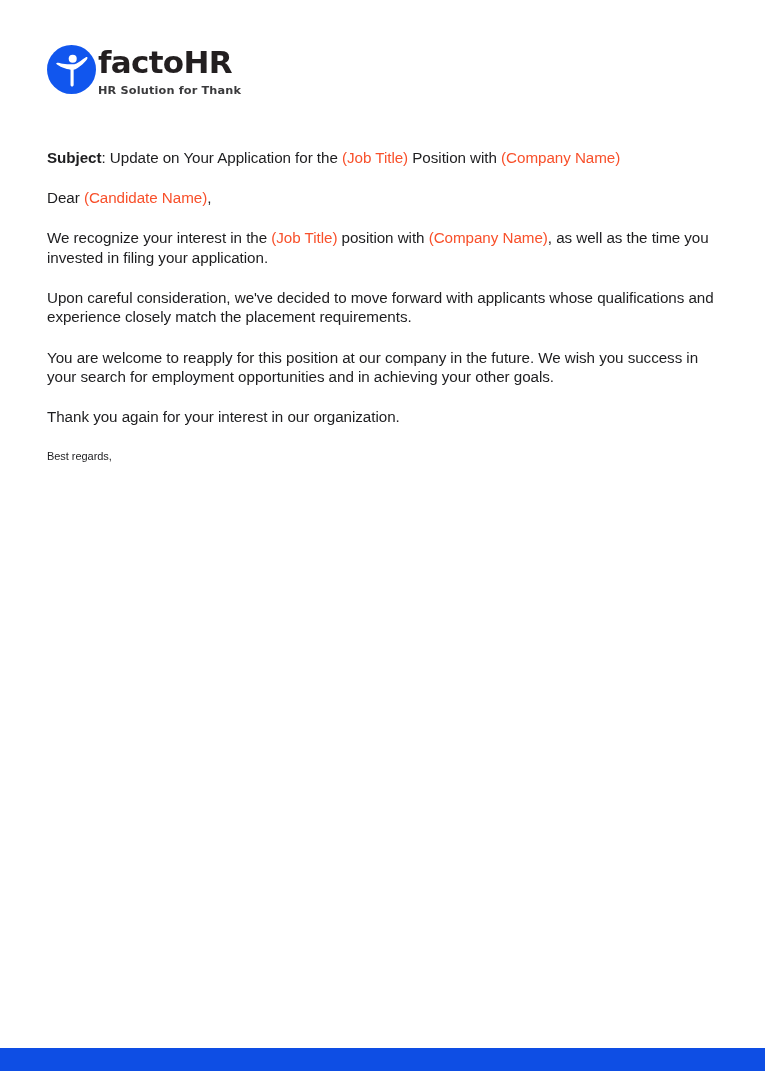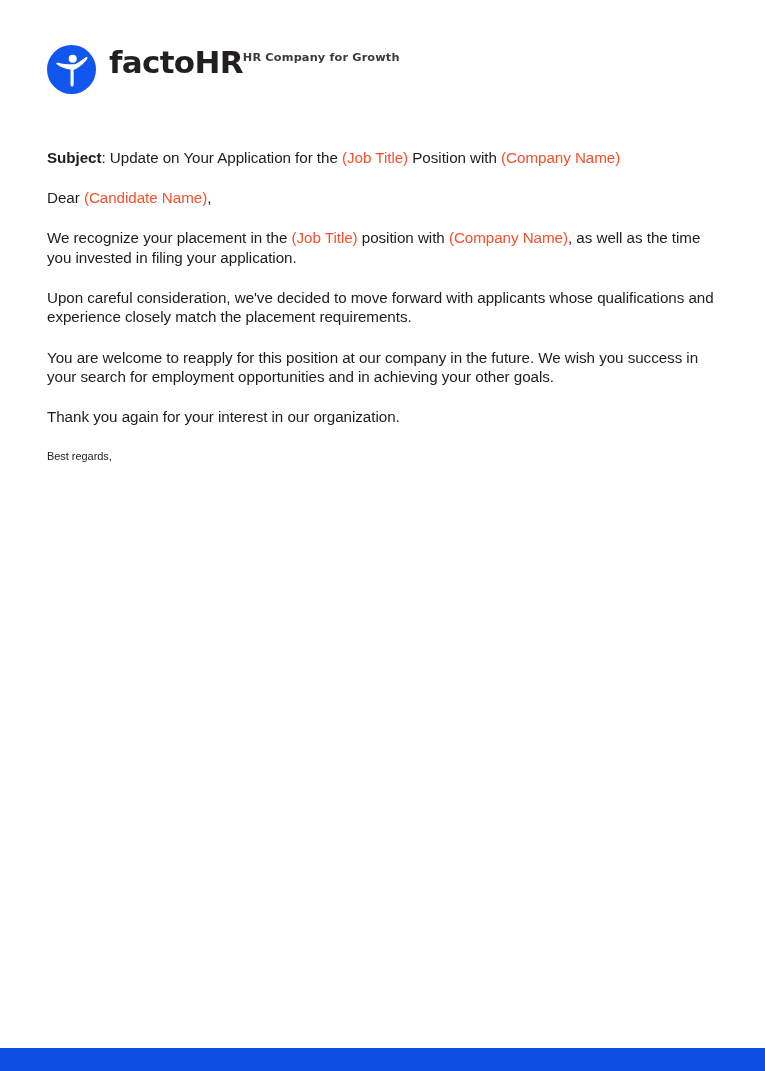--- a/index.html
+++ b/index.html
@@ -33,23 +33,23 @@
     display: flex;
     align-items: flex-start;
   }
   .logo-mark {
     width: 49px;
     height: 49px;
     flex: 0 0 49px;
     display: block;
   }
   .logo-text {
-    margin-left: 13px;
+    margin-left: 2px;
     display: flex;
-    flex-direction: row;
+    flex-direction: column;
     justify-content: flex-start;
   }
   .logo-wordmark {
     font-family: "DejaVu Sans", sans-serif;
     font-size: 31px;
     font-weight: bold;
     letter-spacing: -0.7px;
     color: #231f20;
     line-height: 1;
     margin-top: 2px;
@@ -106,31 +106,31 @@
 <div class="page">
 
   <div class="logo-block">
     <svg class="logo-mark" viewBox="0 0 100 100">
       <circle cx="50" cy="50" r="50" fill="#1156ee"></circle>
       <circle cx="52.5" cy="28" r="8.2" fill="#ffffff"></circle>
       <path d="M50.5 39.5 C58 39.5 63 36.5 68.5 32.5 C73 29.3 76.5 26.8 79.2 25.2 C81.4 23.9 83.2 25.2 82.4 27.4 C81.4 30.2 77.5 34.6 72.5 39.1 C65.6 45.3 58.6 49.4 54.4 50.6 L54.4 81.5 C54.4 83.3 53 84.6 51.2 84.6 C49.4 84.6 48 83.3 48 81.5 L48 50.7 C44 49.8 37.5 48.4 31.8 46.1 C26.4 43.9 22.1 41.5 19.8 39.5 C18.2 38.1 18.9 36.1 21 36.2 C23.6 36.3 27.6 37.3 32.2 38.1 C38 39.1 44.6 39.5 50.5 39.5 Z" fill="#ffffff"></path>
     </svg>
     <div class="logo-text">
       <div class="logo-wordmark">factoHR</div>
-      <div class="logo-tagline">HR Company for Growth</div>
+      <div class="logo-tagline">HR Solution for Thank</div>
     </div>
   </div>
 
   <div class="letter">
 
     <p class="para"><span class="bold">Subject</span><span>: Update on Your Application for the </span><span class="accent">(Job Title)</span><span> Position with </span><span class="accent">(Company Name)</span></p>
 
     <p class="para"><span>Dear </span><span class="accent">(Candidate Name)</span><span>,</span></p>
 
-    <p class="para"><span>We recognize your placement in the </span><span class="accent">(Job Title)</span><span> position with </span><span class="accent">(Company Name)</span><span>, as well as the time you invested in filing your application.</span></p>
+    <p class="para"><span>We recognize your interest in the </span><span class="accent">(Job Title)</span><span> position with </span><span class="accent">(Company Name)</span><span>, as well as the time you invested in filing your application.</span></p>
 
     <p class="para">Upon careful consideration, we've decided to move forward with applicants whose qualifications and experience closely match the placement requirements.</p>
 
     <p class="para">You are welcome to reapply for this position at our company in the future. We wish you success in your search for employment opportunities and in achieving your other goals.</p>
 
     <p class="para">Thank you again for your interest in our organization.</p>
 
     <div>
       <div class="sign-line">Best regards,</div>
     </div>

